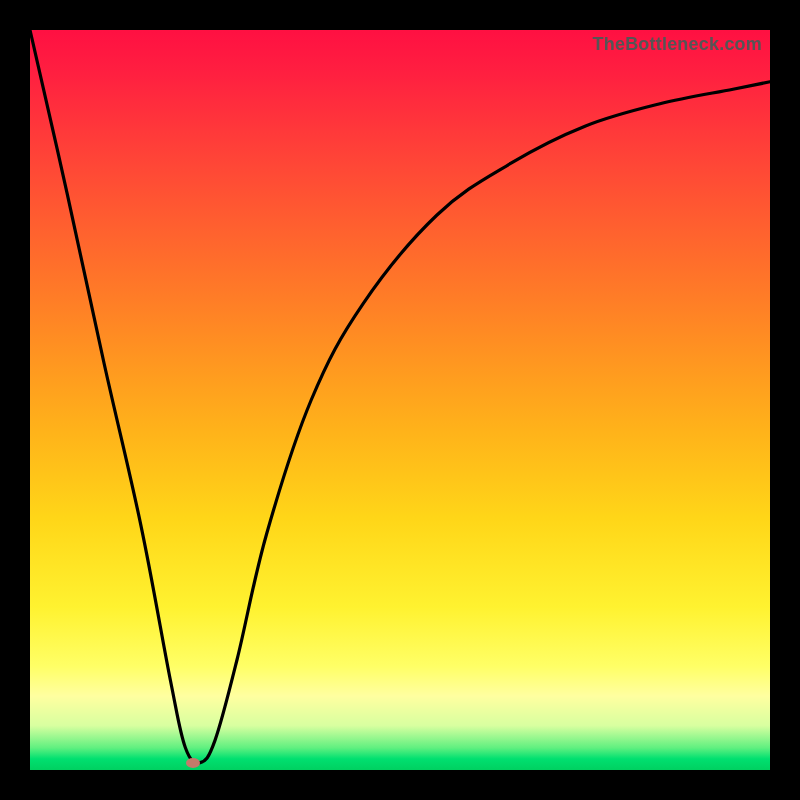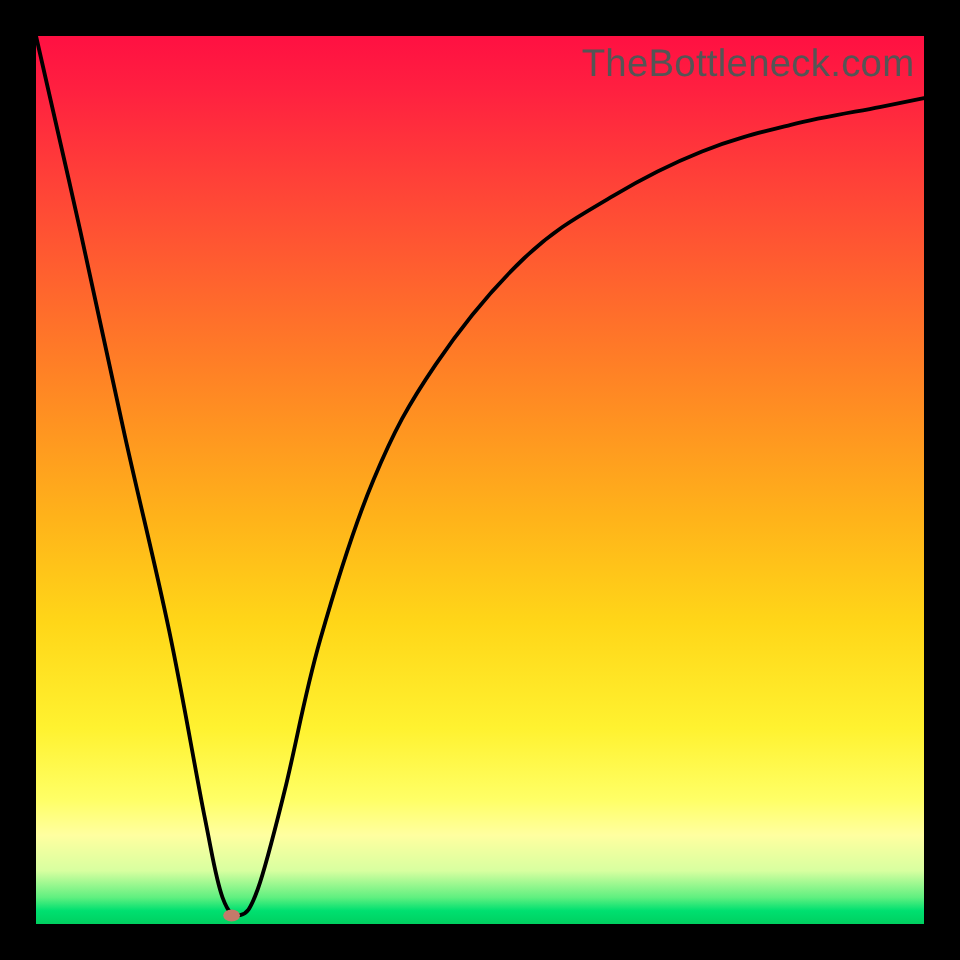--- a/index.html
+++ b/index.html
@@ -38,22 +38,22 @@
       #60f080 97%,
       #00e070 98.5%,
       #00d060 100%
     );
   }
   .wm {
     position: absolute;
     top: 4px;
     right: 8px;
     color: #555;
-    font-size: 32px;
-    font-weight: 400;
+    font-size: 18px;
+    font-weight: 700;
     letter-spacing: 0.2px;
     user-select: none;
   }
   svg.curve {
     position: absolute;
     left: 0;
     top: 0;
     width: 740px;
     height: 740px;
     overflow: visible;

